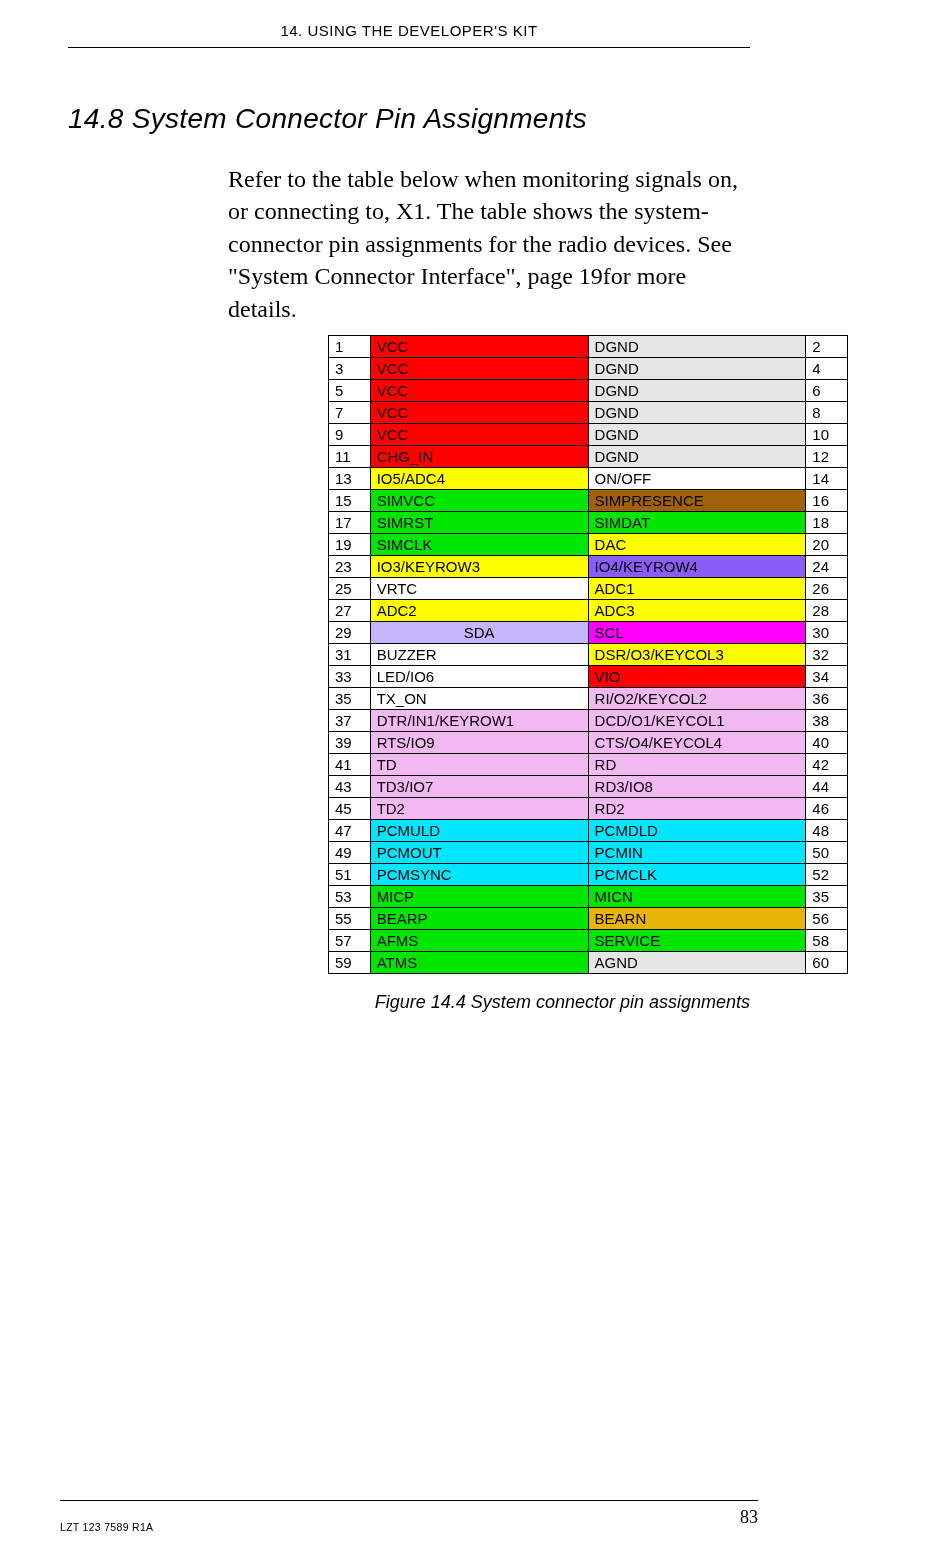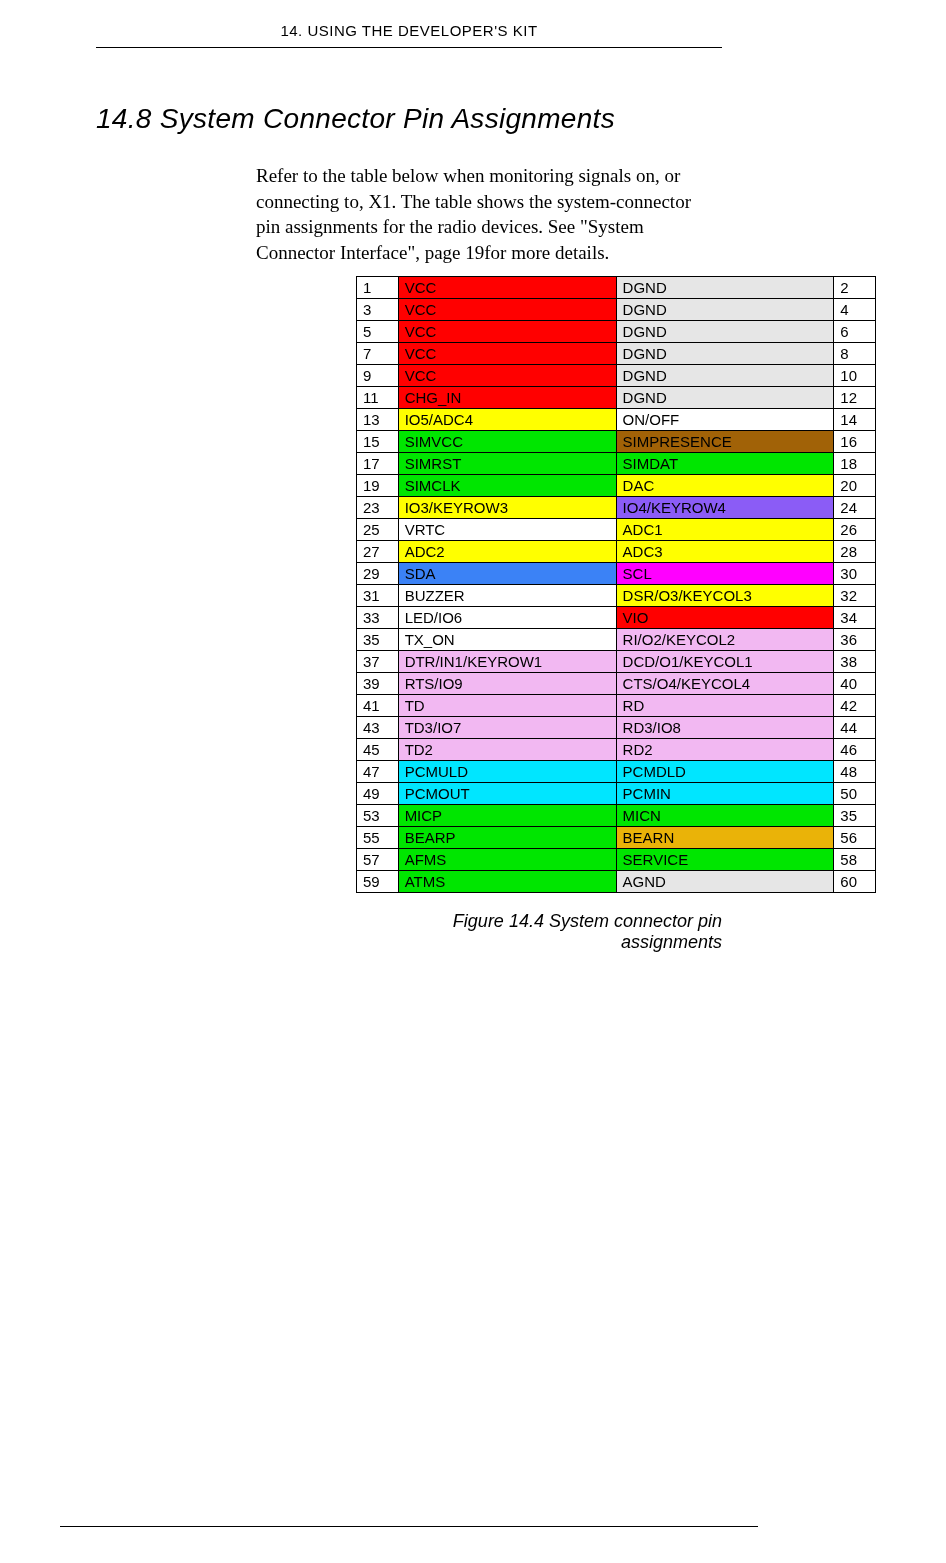--- a/index.html
+++ b/index.html
@@ -8,21 +8,21 @@
     padding: 0;
     background: #fff;
     font-family: "Helvetica Neue", Helvetica, Arial, sans-serif;
     color: #000;
   }
   .page {
     width: 818px;
     height: 1563px;
     position: relative;
     box-sizing: border-box;
-    padding: 0 96px;
+    padding: 0 68px;
   }
   .header {
     text-align: center;
     font-size: 15px;
     letter-spacing: 0.5px;
     padding-top: 22px;
     padding-bottom: 8px;
     font-weight: 400;
     font-stretch: condensed;
   }
@@ -34,21 +34,21 @@
   .section-heading {
     font-style: italic;
     font-size: 28px;
     font-weight: 300;
     letter-spacing: 0.3px;
     margin: 0 0 28px 0;
     font-family: "Helvetica Neue", Helvetica, Arial, sans-serif;
   }
   .body-text {
     font-family: Garamond, "Adobe Garamond Pro", Georgia, serif;
-    font-size: 19px;
+    font-size: 24px;
     line-height: 1.35;
     margin-left: 160px;
     margin-right: 10px;
     margin-bottom: 10px;
   }
   .pin-table {
     border-collapse: collapse;
     width: 520px;
     margin-left: 260px;
     font-size: 15px;
@@ -189,21 +189,21 @@
           <td class="col-num">26</td>
         </tr>
         <tr>
           <td class="col-num">27</td>
           <td class="col-sig" style="background-color: rgb(255, 255, 0);">ADC2</td>
           <td class="col-sig" style="background-color: rgb(255, 255, 0);">ADC3</td>
           <td class="col-num">28</td>
         </tr>
         <tr>
           <td class="col-num">29</td>
-          <td class="col-sig" style="background-color: #3b82f6;">SDA</td>
+          <td class="col-sig" style="background-color: #c4b5fd; text-align: center;">SDA</td>
           <td class="col-sig" style="background-color: rgb(255, 0, 255);">SCL</td>
           <td class="col-num">30</td>
         </tr>
         <tr>
           <td class="col-num">31</td>
           <td class="col-sig" style="background-color: rgb(255, 255, 255);">BUZZER</td>
           <td class="col-sig" style="background-color: rgb(255, 255, 0);">DSR/O3/KEYCOL3</td>
           <td class="col-num">32</td>
         </tr>
         <tr>
@@ -254,20 +254,26 @@
           <td class="col-sig" style="background-color: rgb(0, 230, 255);">PCMDLD</td>
           <td class="col-num">48</td>
         </tr>
         <tr>
           <td class="col-num">49</td>
           <td class="col-sig" style="background-color: rgb(0, 230, 255);">PCMOUT</td>
           <td class="col-sig" style="background-color: rgb(0, 230, 255);">PCMIN</td>
           <td class="col-num">50</td>
         </tr>
         <tr>
+          <td class="col-num">51</td>
+          <td class="col-sig" style="background-color: rgb(0, 230, 255);">PCMSYNC</td>
+          <td class="col-sig" style="background-color: rgb(0, 230, 255);">PCMCLK</td>
+          <td class="col-num">52</td>
+        </tr>
+        <tr>
           <td class="col-num">53</td>
           <td class="col-sig" style="background-color: rgb(0, 230, 0);">MICP</td>
           <td class="col-sig" style="background-color: rgb(0, 230, 0);">MICN</td>
           <td class="col-num">35</td>
         </tr>
         <tr>
           <td class="col-num">55</td>
           <td class="col-sig" style="background-color: rgb(0, 230, 0);">BEARP</td>
           <td class="col-sig" style="background-color: #eab308;">BEARN</td>
           <td class="col-num">56</td>
@@ -284,15 +290,19 @@
           <td class="col-sig" style="background-color: rgb(230, 230, 230);">AGND</td>
           <td class="col-num">60</td>
         </tr>
       </tbody>
   </table>
 
   <div class="caption">Figure 14.4  System connector pin assignments</div>
 
   <div class="footer">
     <hr class="hr-bottom">
+    <div class="footer-row">
+      <span class="footer-left">LZT 123 7589 R1A</span>
+      <span class="footer-right">83</span>
+    </div>
   </div>
 
 </div>
 
 </body></html>

